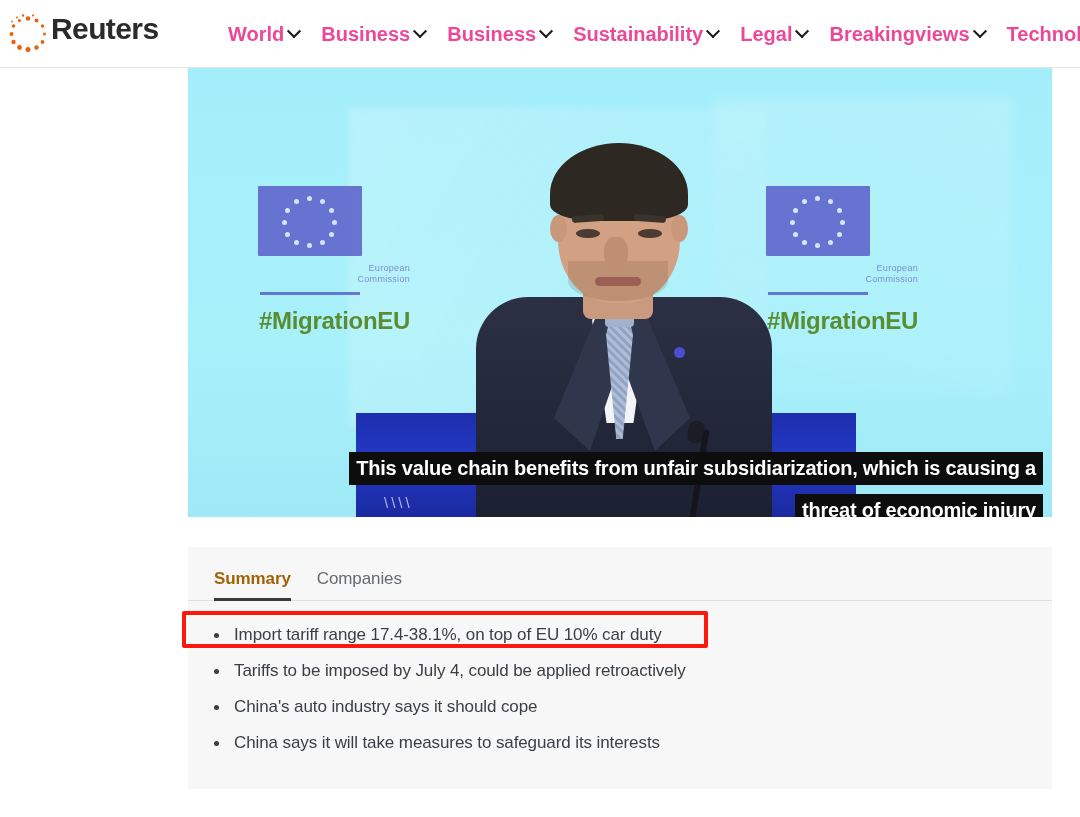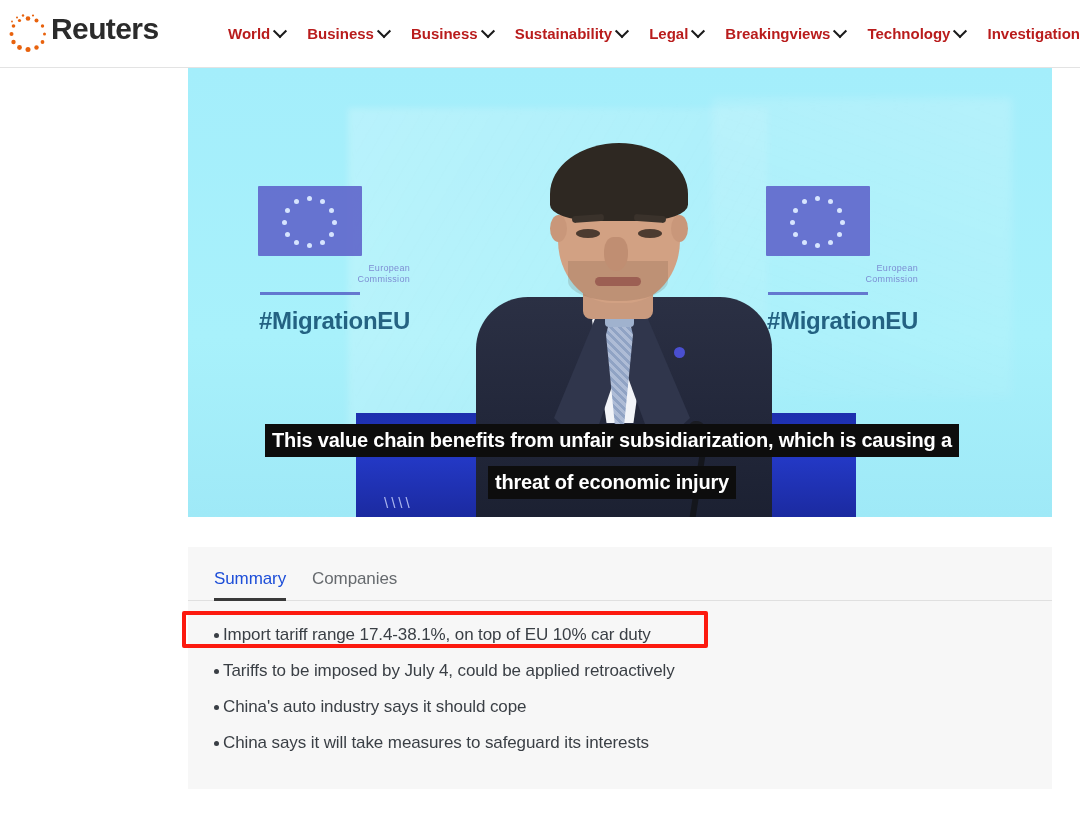--- a/index.html
+++ b/index.html
@@ -31,21 +31,21 @@
     font-family: "Liberation Sans", sans-serif;
   }
 
   .main-nav {
     display: flex; align-items: center;
     margin-left: 42px; gap: 22px; flex: 1 1 auto;
     white-space: nowrap;
   }
   .nav-item {
     display: flex; align-items: center; gap: 5px;
-    font-size: 15px; font-weight: bold; color: #b91c1c;
+    font-size: 20px; font-weight: bold; color: #ec4899;
     cursor: pointer; line-height: 1;
   }
   .chev {
     display: inline-block; width: 10px; height: 10px;
     border-right: 2px solid #1a1a1a;
     border-bottom: 2px solid #1a1a1a;
     transform: rotate(45deg) translate(-2px,-2px);
     flex: 0 0 auto;
   }
 
@@ -96,21 +96,21 @@
   .eu-caption {
     margin-top: 7px; font-size: 9px; line-height: 11px;
     color: #6f74c9; opacity: 0.8; letter-spacing: .3px;
   }
   .eu-rule {
     width: 100px; height: 3px; background: #4b4fc0;
     margin: 7px auto 0; opacity: .75;
   }
   .eu-hash {
     margin-top: 12px; font-size: 24px; font-weight: bold;
-    color: #0c4a6e; letter-spacing: -.3px; opacity: .85;
+    color: #4d7c0f; letter-spacing: -.3px; opacity: .85;
   }
 
   
   .podium {
     position: absolute; left: 168px; bottom: 0;
     width: 500px; height: 104px;
     background: linear-gradient(180deg, #1d2fae 0%, #2338c4 45%, #1b2aa0 100%);
   }
   .podium-text {
     position: absolute; left: 0; right: 0; top: 10px;
@@ -202,22 +202,23 @@
     position: absolute; left: 208px; top: 292px; width: 6px; height: 96px;
     background: #14161c; border-radius: 3px; transform: rotate(9deg);
   }
   .mic-head {
     position: absolute; left: 200px; top: 284px; width: 16px; height: 22px;
     background: #1b1d24; border-radius: 7px; transform: rotate(9deg);
   }
 
   
   .cap-line {
-    position: absolute; left: 0; right: 16px; text-align: center;
+    position: absolute; left: 0; right: 9px; text-align: right;
     font-size: 0;
+    margin-top: 28px;
   }
   .cap-line.one { top: 356px; }
   .cap-line.two { top: 398px; }
   .cap-text {
     display: inline-block;
     background: #0d0d0d; color: #ffffff;
     font-size: 20px; font-weight: bold; line-height: 26px;
     padding: 3px 7px 4px; letter-spacing: -0.2px;
     font-family: "Liberation Sans", sans-serif;
   }
@@ -229,29 +230,29 @@
     padding: 22px 0 28px 0;
   }
   .tabs {
     display: flex; gap: 26px; padding: 0 26px;
     border-bottom: 1px solid #e0e0e0;
   }
   .tab {
     padding-bottom: 11px; font-size: 17px; color: #666a6e;
     cursor: pointer; position: relative; letter-spacing: -0.1px;
   }
-  .tab.active { color: #1d4ed8; font-weight: normal; }
+  .tab.active { color: #a16207; font-weight: bold; }
   .tab.active::after {
     content: ""; position: absolute; left: 0; right: 0; bottom: -1px;
     height: 3px; background: #3a3a3a;
   }
 
   .bullets { list-style: none; padding: 16px 26px 0; }
   .bullet {
-    display: flex; align-items: flex-start; gap: 4px;
+    display: flex; align-items: flex-start; gap: 15px;
     font-size: 17px; color: #3a3f45; line-height: 22px;
     padding: 7px 0; letter-spacing: -0.1px;
   }
   .bullet .dot {
     flex: 0 0 auto; width: 5px; height: 5px; border-radius: 50%;
     background: #3a3f45; margin-top: 9px;
   }
   .bullet.highlighted {
     position: relative;
   }

